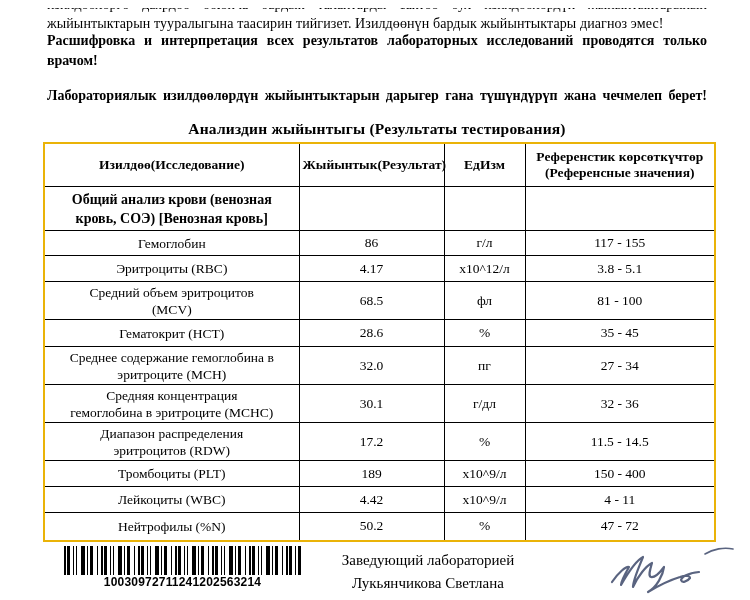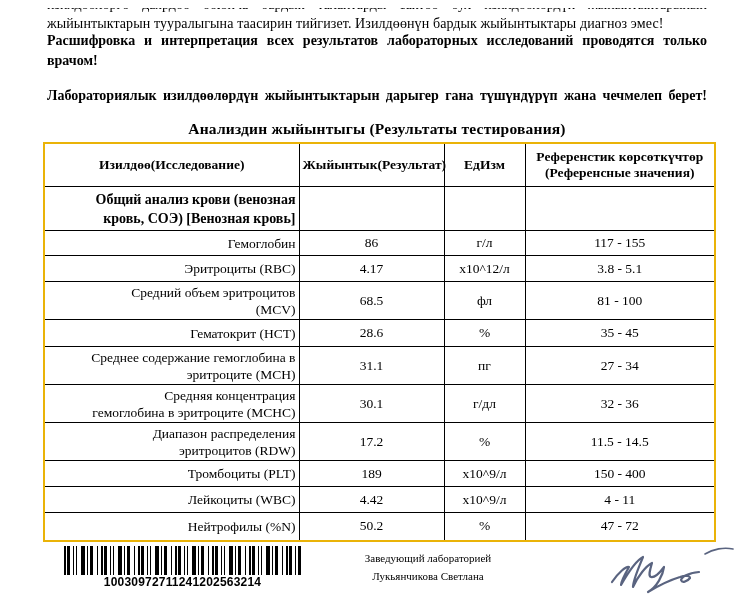--- a/index.html
+++ b/index.html
@@ -35,21 +35,21 @@
     border: 2px solid #eab308;
   }
   table.results th, table.results td {
     border: 1px solid #000;
     vertical-align: middle;
     font-size: 13.5px;
     padding: 1px 3px;
   }
   thead th { font-weight: bold; font-size: 13px; text-align: center;
              white-space: pre-line; line-height: 16px; }
-  td.name { text-align: right; padding-left: 5px; white-space: pre-line; line-height: 17px; }
+  td.name { text-align: center; padding-left: 5px; white-space: pre-line; line-height: 17px; }
   tr.section td.name { font-weight: bold; font-size: 14px; line-height: 19px; }
   td.c { text-align: center; }
   tr.h44 { height: 44px; } tr.h38 { height: 38px; }
   tr.h28 { height: 28px; } tr.h27 { height: 27px; border-radius: 8px; }
   tr.h26 { height: 26px; } tr.h25 { height: 25px; }
 
   
   .barcode-bars {
     position: absolute; left: 64px; top: 546px; width: 237px; height: 29px;
     border-right: 2px solid #000;
@@ -59,21 +59,21 @@
       #000 17px 21px, #fff 21px 23px, #000 23px 24px, #fff 24px 26px,
       #000 26px 29px, #fff 29px 33px, #000 33px 34px, #fff 34px 37px);
   }
   .barcode-number {
     position: absolute; left: 64px; top: 575px; width: 237px;
     text-align: center;
     font-family: "Liberation Sans", sans-serif;
     font-weight: bold; font-size: 12px; letter-spacing: 0.2px;
   }
   .labhead { position: absolute; left: 308px; top: 552px; width: 240px;
-             text-align: center; font-size: 11px; }
+             text-align: center; font-size: 15px; }
   .labhead-name { margin-top: 6px; }
   .signature { position: absolute; left: 602px; top: 540px; }
 </style>
 </head>
 <body>
 
 <div class="content">
 
   <div class="clip">
     <div class="inner">изилдөөлөргө даярдоо боюнча бардык талаптарды сактоо бул изилдөөлөрдүн жыйынтыктарынын</div>
@@ -133,21 +133,21 @@
       </tr>
       <tr class="h27">
         <td class="name">Гематокрит (HCT)</td>
         <td class="c">28.6</td>
         <td class="c">%</td>
         <td class="c">35 - 45</td>
       </tr>
       <tr class="h38">
         <td class="name">Среднее содержание гемоглобина в
 эритроците (MCH)</td>
-        <td class="c">31.1</td>
+        <td class="c">32.0</td>
         <td class="c">пг</td>
         <td class="c">27 - 34</td>
       </tr>
       <tr class="h38">
         <td class="name">Средняя концентрация
 гемоглобина в эритроците (MCHC)</td>
         <td class="c">30.1</td>
         <td class="c">г/дл</td>
         <td class="c">32 - 36</td>
       </tr>

